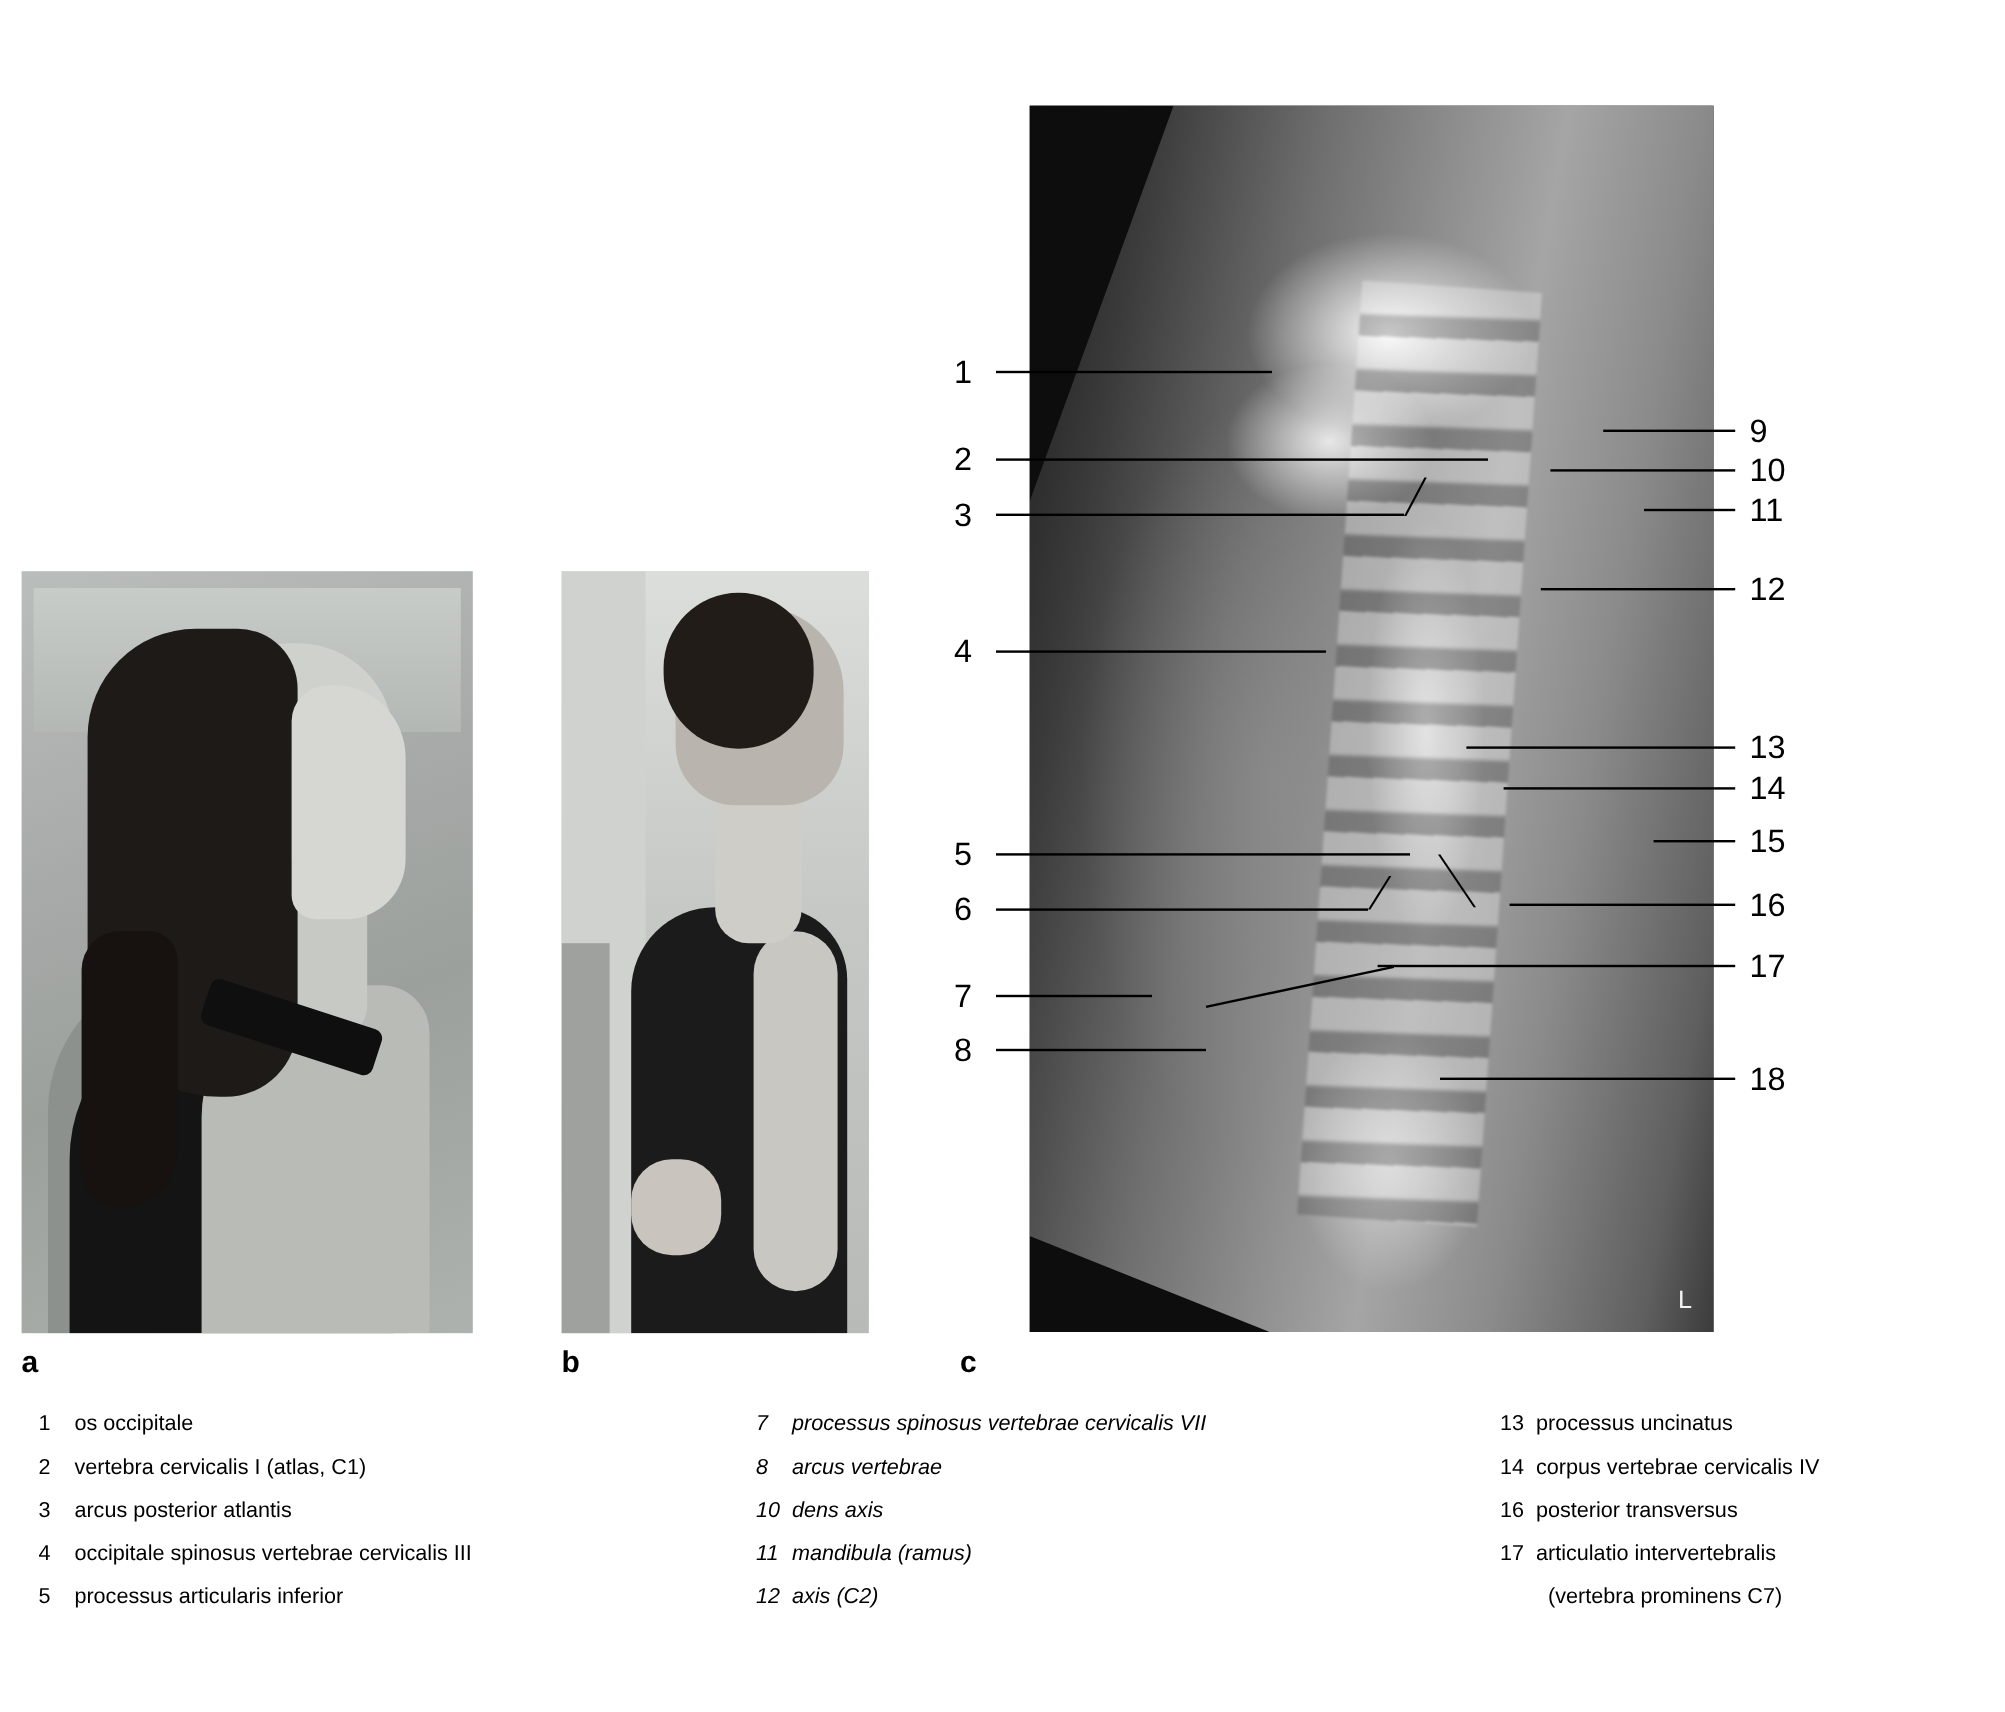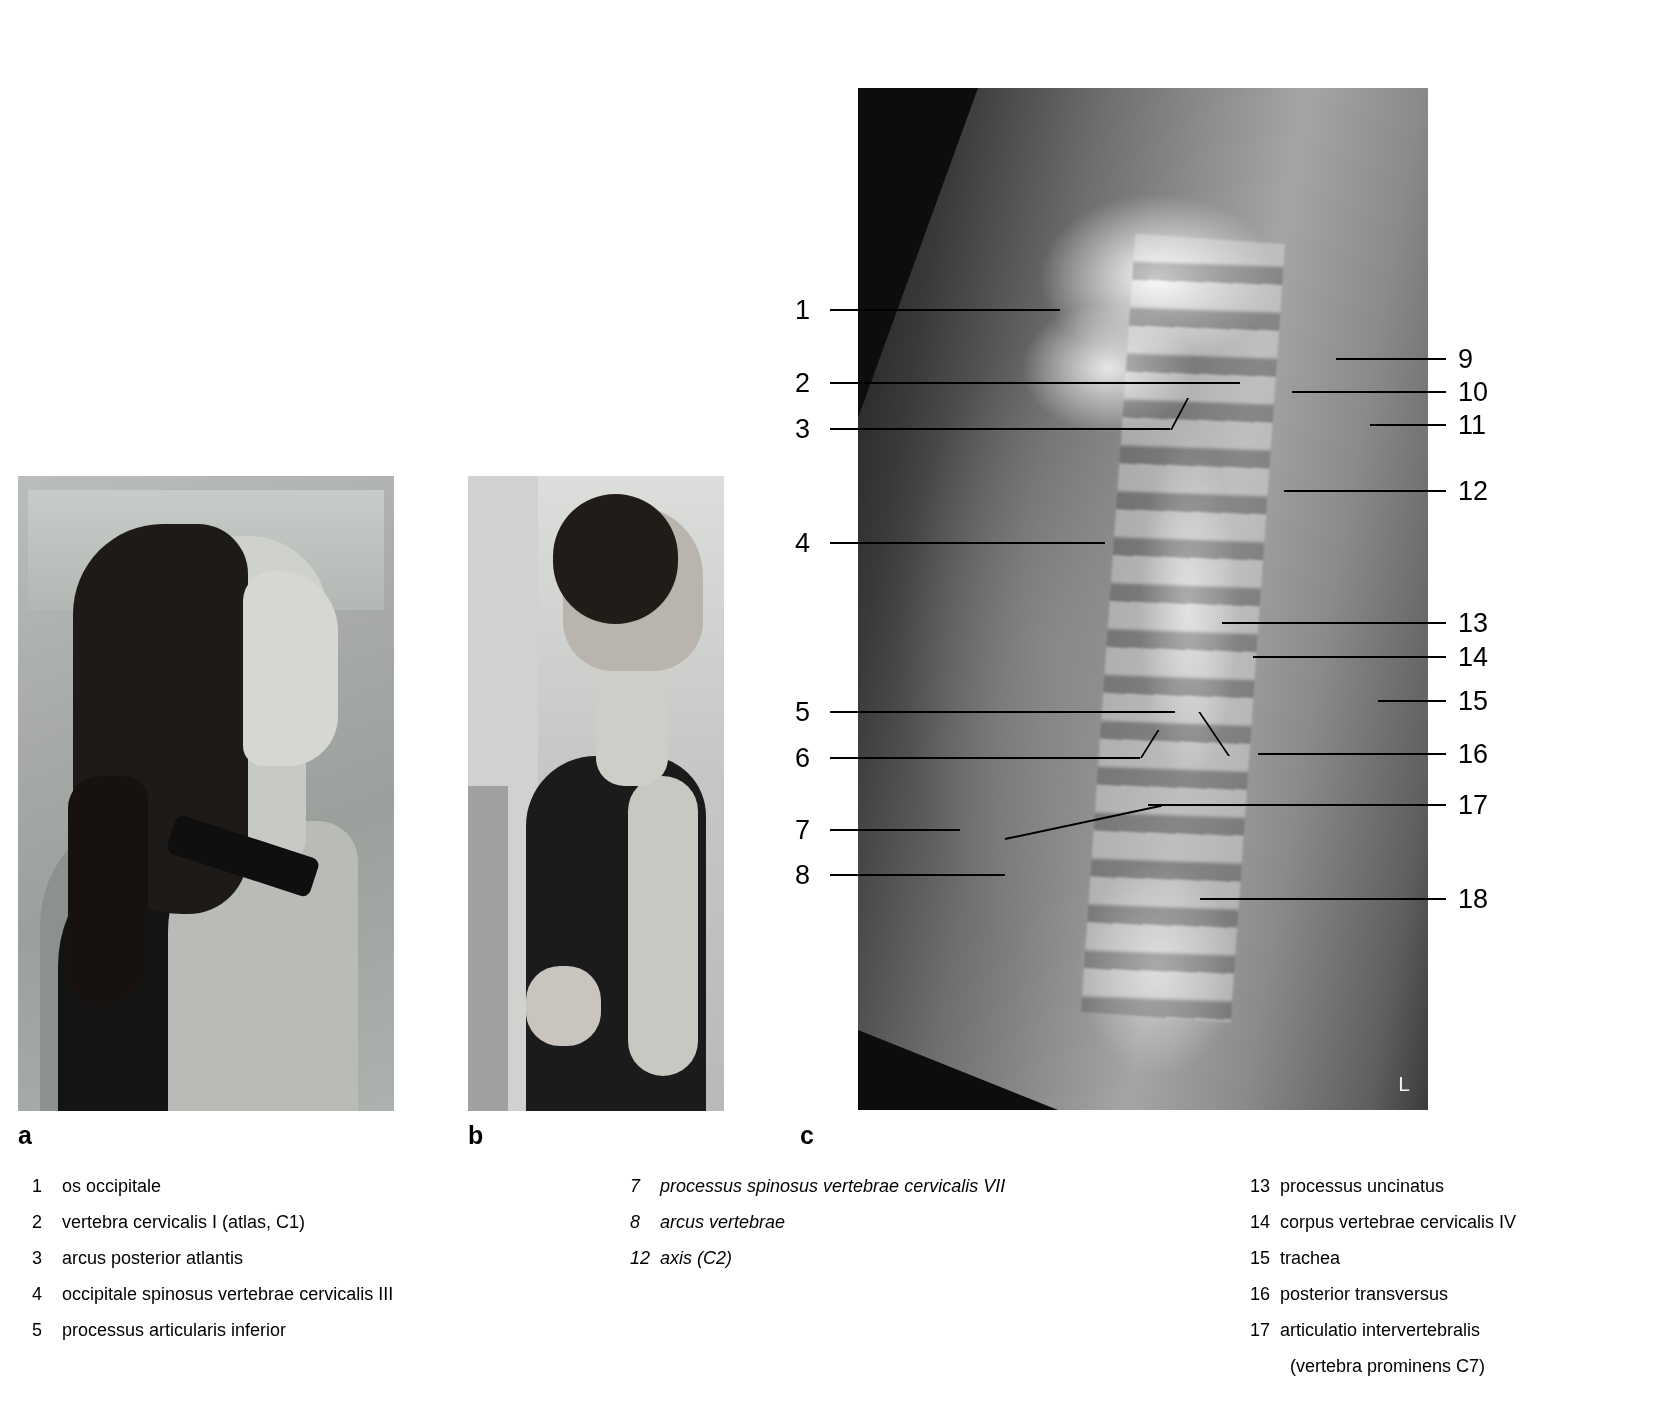--- a/index.html
+++ b/index.html
@@ -244,33 +244,36 @@
     </div>
 
     <div class="legend-col" id="legend-col-2">
       <div class="legend-item">
         <span class="num">7</span><span>processus spinosus vertebrae cervicalis VII</span>
       </div>
       <div class="legend-item">
         <span class="num">8</span><span>arcus vertebrae</span>
       </div>
       <div class="legend-item">
+        <span class="num">10</span><span>dens axis</span>
+      </div>
+      <div class="legend-item">
+        <span class="num">11</span><span>mandibula (ramus)</span>
+      </div>
+      <div class="legend-item">
         <span class="num">12</span><span>axis (C2)</span>
       </div>
     </div>
 
     <div class="legend-col" id="legend-col-3">
       <div class="legend-item">
         <span class="num">13</span><span>processus uncinatus</span>
       </div>
       <div class="legend-item">
         <span class="num">14</span><span>corpus vertebrae cervicalis IV</span>
-      </div>
-      <div class="legend-item">
-        <span class="num">15</span><span>trachea</span>
       </div>
       <div class="legend-item">
         <span class="num">16</span><span>posterior transversus</span>
       </div>
       <div class="legend-item">
         <span class="num">17</span><span>articulatio intervertebralis</span>
       </div>
       <div class="legend-sub">(vertebra prominens C7)</div>
     </div>
 

